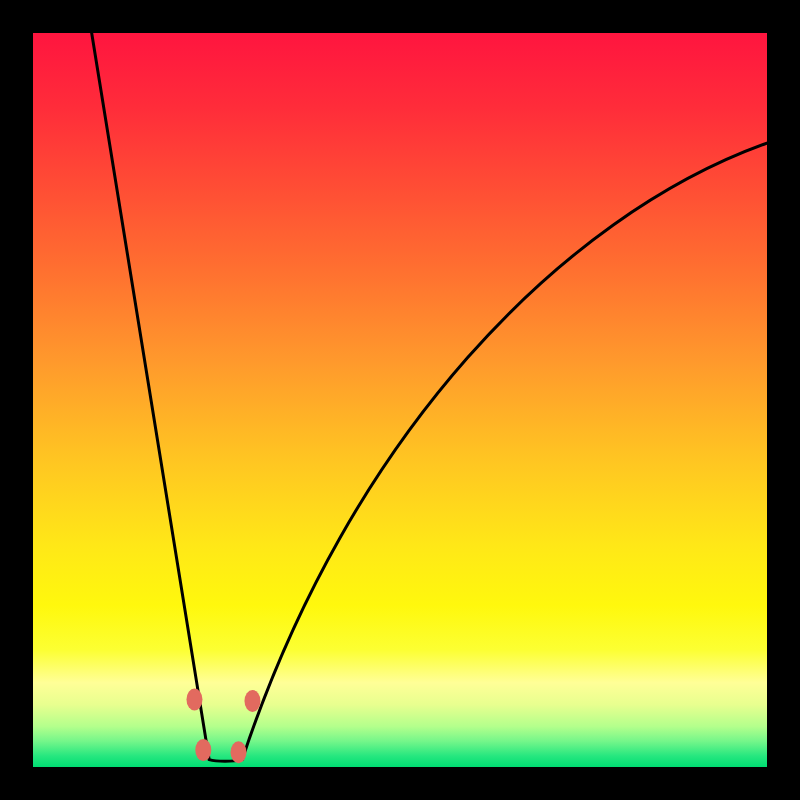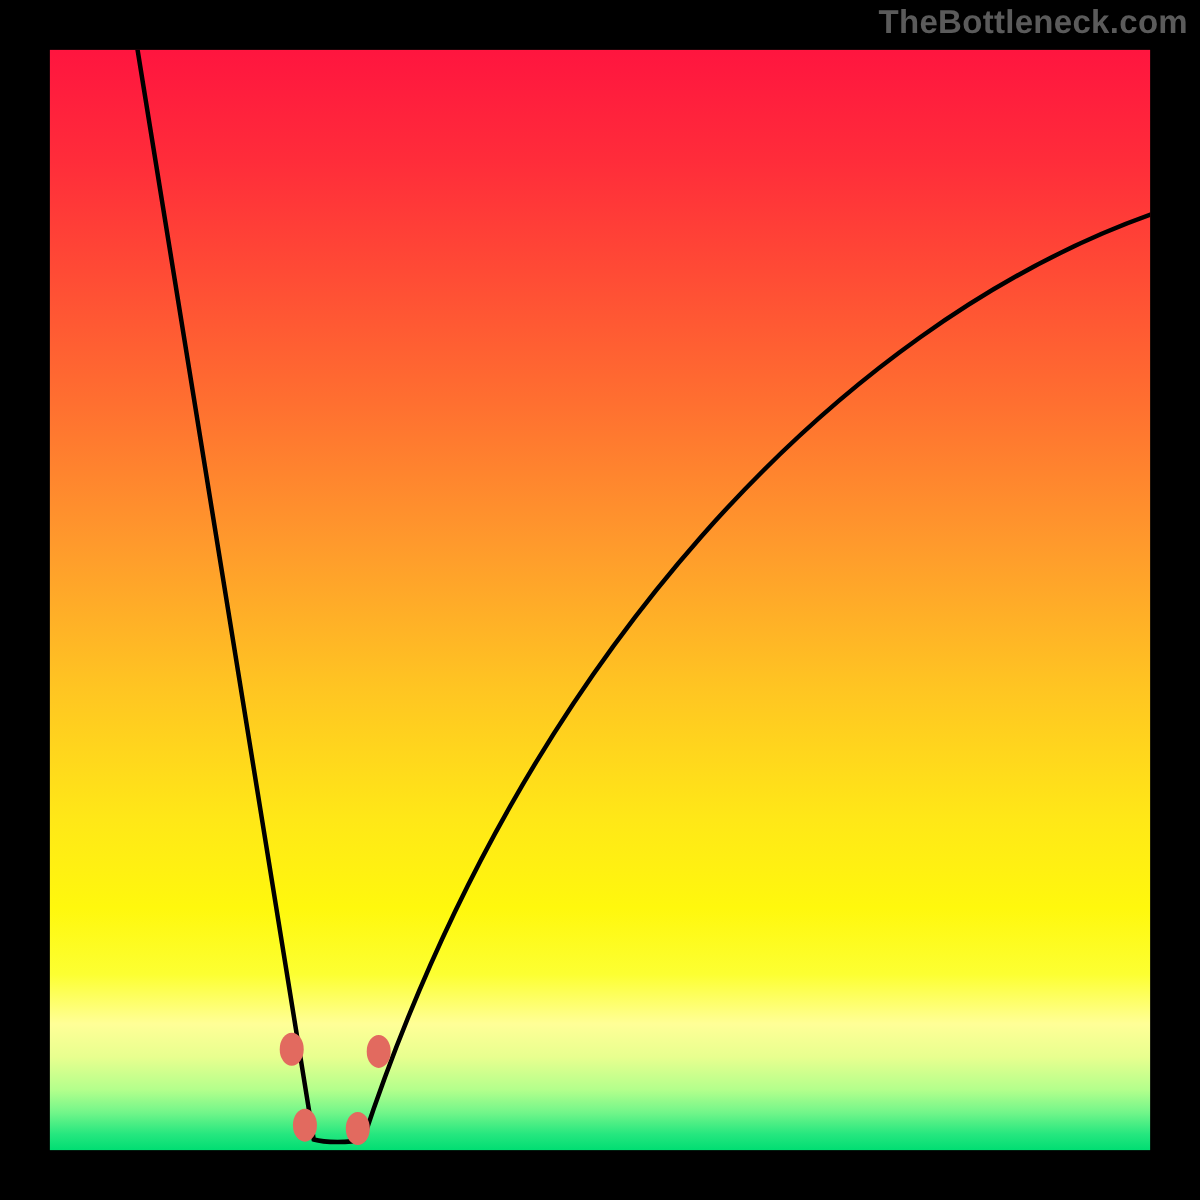--- a/index.html
+++ b/index.html
@@ -35,21 +35,20 @@
     width: 734px;
     height: 734px;
     overflow: hidden;
   }
   svg { display: block; }
 </style>
 </head>
 <body>
 
 <div class="frame">
-  <div class="watermark">TheBottleneck.com</div>
 
   <div class="plot-wrap">
     <svg id="plot-svg" xmlns="http://www.w3.org/2000/svg" width="734" height="734" viewBox="0 0 734 734">
         <defs>
           <linearGradient id="bg-grad" x1="0" y1="0" x2="0" y2="1">
             <stop offset="0%" stop-color="#ff153f"></stop>
             <stop offset="10%" stop-color="#ff2c3a"></stop>
             <stop offset="20%" stop-color="#ff4a35"></stop>
             <stop offset="32%" stop-color="#ff6f30"></stop>
             <stop offset="45%" stop-color="#ff9a2c"></stop>

